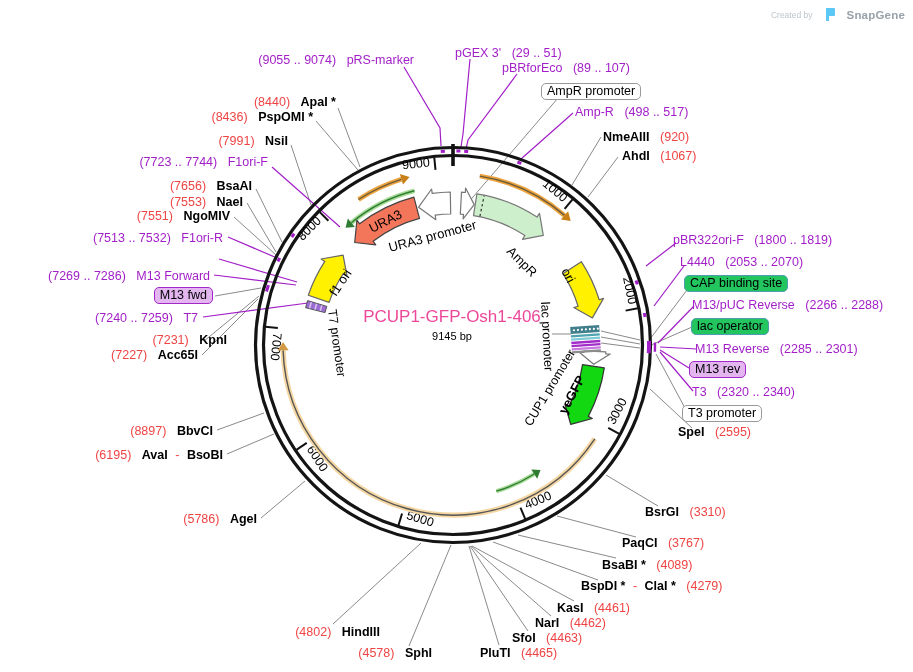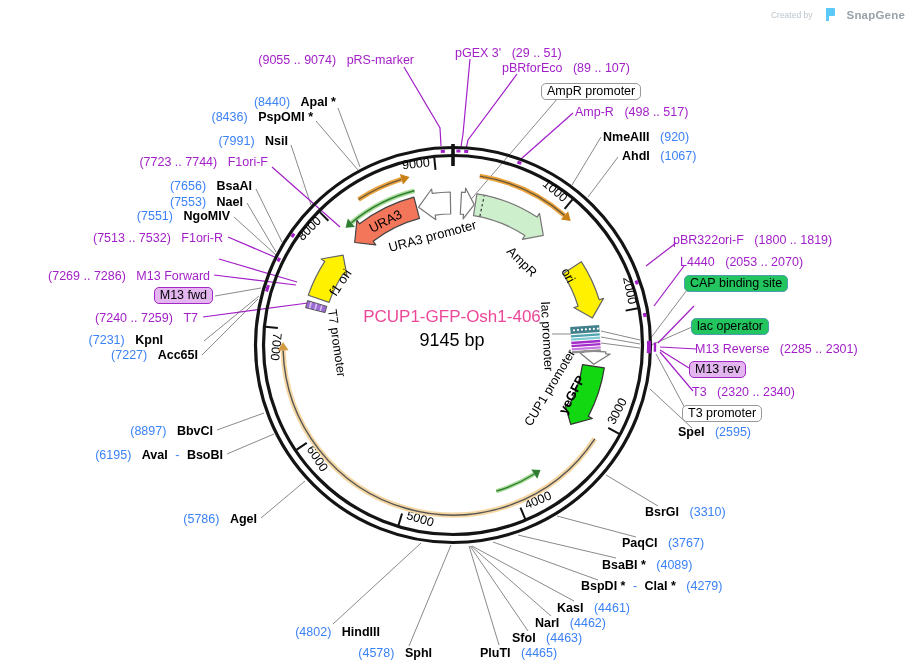--- a/index.html
+++ b/index.html
@@ -3,29 +3,29 @@
 <meta charset="utf-8">
 <style>
   html,body{margin:0;padding:0;background:#fff;}
   #stage{position:relative;width:913px;height:672px;background:#fff;overflow:hidden;
          font-family:"Liberation Sans",sans-serif;}
   #map{position:absolute;left:0;top:0;}
   .lbl{position:absolute;white-space:nowrap;font-size:12.5px;color:#000;line-height:15px;}
   .lbl .sp{margin-left:7px;}
   .lbl .sp2{margin-left:4px;margin-right:4px;}
   .nm{font-weight:bold;color:#000;}
-  .ps{font-weight:normal;color:#3b82f6;}
+  .ps{font-weight:normal;color:#ef4444;}
   .pr{color:#A21FC7;}
   .pr .nm,.pr .ps{color:#A21FC7;font-weight:normal;}
   .box{border-radius:5px;padding:0 5px;line-height:15px;border:1.5px solid #999;background:#fff;}
   .box.teal{background:#22c55e;border-color:#4E9DAE;}
   .box.purplebox{background:#E4B6F0;border-color:#A428C8;}
   .title-wrap{position:absolute;left:322px;top:307px;width:260px;text-align:center;}
   .title{font-size:17px;font-weight:normal;color:#ec4899;}
-  .size{font-size:18px;color:#000;margin-top:3px;}
+  .size{font-size:11px;color:#000;margin-top:3px;}
   .watermark{position:absolute;right:8px;top:8px;display:flex;align-items:center;gap:12px;}
   .wm-created{font-size:8.5px;color:#BCC5CC;}
   .wm-brand{font-size:11.5px;color:#98A2AA;font-weight:600;letter-spacing:.2px;}
 </style>
 </head>
 <body>
 
 <div id="stage">
 
   <svg id="map" width="913" height="672" viewBox="0 0 913 672">
@@ -242,21 +242,21 @@
     <span class="ps">(7269 .. 7286)</span>
     <span class="nm sp">M13 Forward</span>
   </div>
   <div class="lbl box purplebox" style="right:700px;top:287px">
     <span>M13 fwd</span>
   </div>
   <div class="lbl pr" style="right:715px;top:311px">
     <span class="ps">(7240 .. 7259)</span>
     <span class="nm sp">T7</span>
   </div>
-  <div class="lbl" style="right:750px;top:333px">
+  <div class="lbl" style="right:686px;top:333px">
     <span class="ps">(7231)</span>
     <span class="nm sp">KpnI</span>
   </div>
   <div class="lbl" style="right:715px;top:348px">
     <span class="ps">(7227)</span>
     <span class="nm sp">Acc65I</span>
   </div>
   <div class="lbl" style="right:700px;top:424px">
     <span class="ps">(8897)</span>
     <span class="nm sp">BbvCI</span>
@@ -284,20 +284,24 @@
     <span class="nm">pBR322ori-F</span>
     <span class="ps sp">(1800 .. 1819)</span>
   </div>
   <div class="lbl pr" style="left:680px;top:255px">
     <span class="nm">L4440</span>
     <span class="ps sp">(2053 .. 2070)</span>
   </div>
   <div class="lbl box teal" style="left:684px;top:275px">
     <span>CAP binding site</span>
   </div>
+  <div class="lbl pr" style="left:692px;top:298px">
+    <span class="nm">M13/pUC Reverse</span>
+    <span class="ps sp">(2266 .. 2288)</span>
+  </div>
   <div class="lbl box teal" style="left:691px;top:318px">
     <span>lac operator</span>
   </div>
   <div class="lbl pr" style="left:695px;top:342px">
     <span class="nm">M13 Reverse</span>
     <span class="ps sp">(2285 .. 2301)</span>
   </div>
   <div class="lbl box purplebox" style="left:689px;top:361px">
     <span>M13 rev</span>
   </div>

